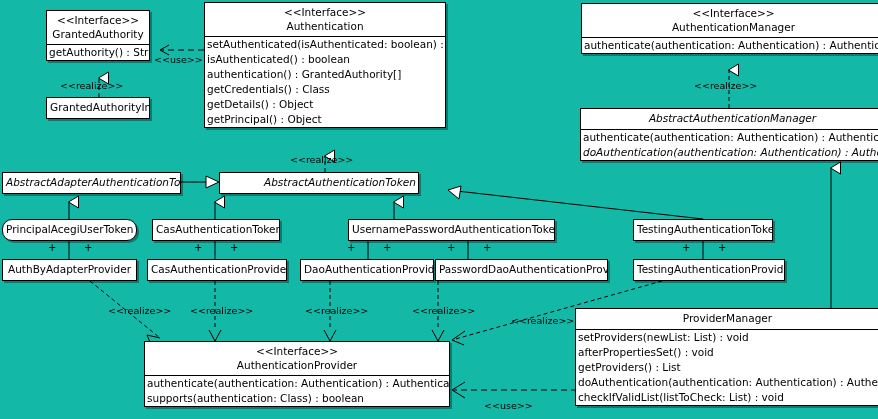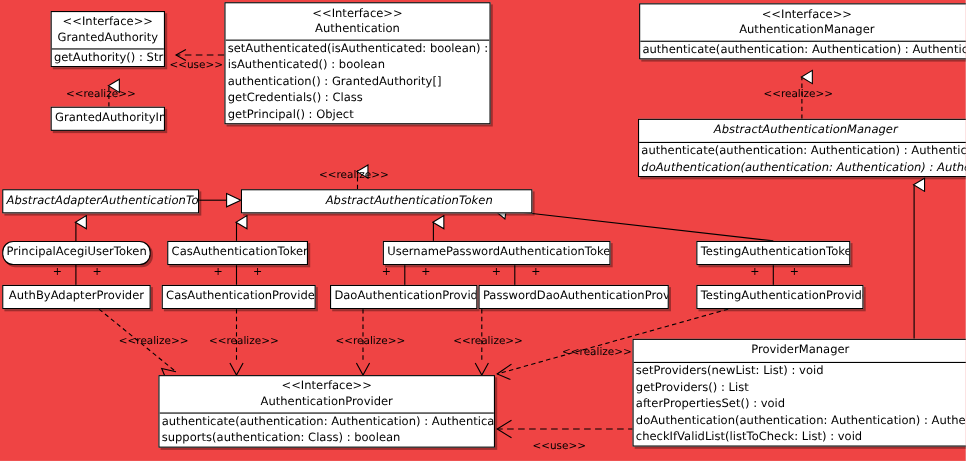--- a/index.html
+++ b/index.html
@@ -10,21 +10,21 @@
     width: 878px;
     height: 419px;
     background: #ececec;
     font-family: "DejaVu Sans", sans-serif;
     overflow: hidden;
   }
   #diagram {
     position: relative;
     width: 878px;
     height: 419px;
-    background: #ef4444;
+    background: #14b8a6;
   }
   svg.edges {
     position: absolute;
     left: 0;
     top: 0;
     width: 878px;
     height: 419px;
     overflow: visible;
     pointer-events: none;
   }
@@ -202,20 +202,21 @@
   <div class="uml-class" style="left:204px; top:2px; width:242px;">
     <div class="cls-header">
       <span class="stereo">&lt;&lt;Interface&gt;&gt;</span>
       <span class="cname">Authentication</span>
     </div>
     <div class="cls-compartment">
       <div class="member">setAuthenticated(isAuthenticated: boolean) : void</div>
       <div class="member">isAuthenticated() : boolean</div>
       <div class="member">authentication() : GrantedAuthority[]</div>
       <div class="member">getCredentials() : Class</div>
+      <div class="member">getDetails() : Object</div>
       <div class="member">getPrincipal() : Object</div>
     </div>
   </div>
 
   <div class="uml-class" style="left:581px; top:3px; width:305px;">
     <div class="cls-header">
       <span class="stereo">&lt;&lt;Interface&gt;&gt;</span>
       <span class="cname">AuthenticationManager</span>
     </div>
     <div class="cls-compartment">
@@ -232,21 +233,21 @@
       <div class="member abstract">doAuthentication(authentication: Authentication) : Authentication</div>
     </div>
   </div>
 
   <div class="uml-class single-line" style="left:2px; top:172px; width:179px;">
     <div class="cls-header">
       <span class="cname abstract">AbstractAdapterAuthenticationToken</span>
     </div>
   </div>
 
-  <div class="uml-class single-line" style="left:219px; top:172px; width:265px;padding-left:41px;">
+  <div class="uml-class single-line" style="left:219px; top:172px; width:200px;padding-left:41px;">
     <div class="cls-header">
       <span class="cname abstract">AbstractAuthenticationToken</span>
     </div>
   </div>
 
   <div class="uml-class single-line" style="left:2px; top:219px; width:135px;border-radius:10px;">
     <div class="cls-header">
       <span class="cname">PrincipalAcegiUserToken</span>
     </div>
   </div>
@@ -309,22 +310,22 @@
       <div class="member">supports(authentication: Class) : boolean</div>
     </div>
   </div>
 
   <div class="uml-class single-line" style="left:575px; top:308px; width:305px;">
     <div class="cls-header">
       <span class="cname">ProviderManager</span>
     </div>
     <div class="cls-compartment">
       <div class="member">setProviders(newList: List) : void</div>
+      <div class="member">afterPropertiesSet() : void</div>
       <div class="member">getProviders() : List</div>
-      <div class="member">afterPropertiesSet() : void</div>
       <div class="member">doAuthentication(authentication: Authentication) : Authentication</div>
       <div class="member">checkIfValidList(listToCheck: List) : void</div>
     </div>
   </div>
 
   <div class="edge-label" style="left:154px; top:54px;">&lt;&lt;use&gt;&gt;</div>
 
   <div class="edge-label" style="left:60px; top:80px;">&lt;&lt;realize&gt;&gt;</div>
 
   <div class="edge-label" style="left:290px; top:154px;">&lt;&lt;realize&gt;&gt;</div>

